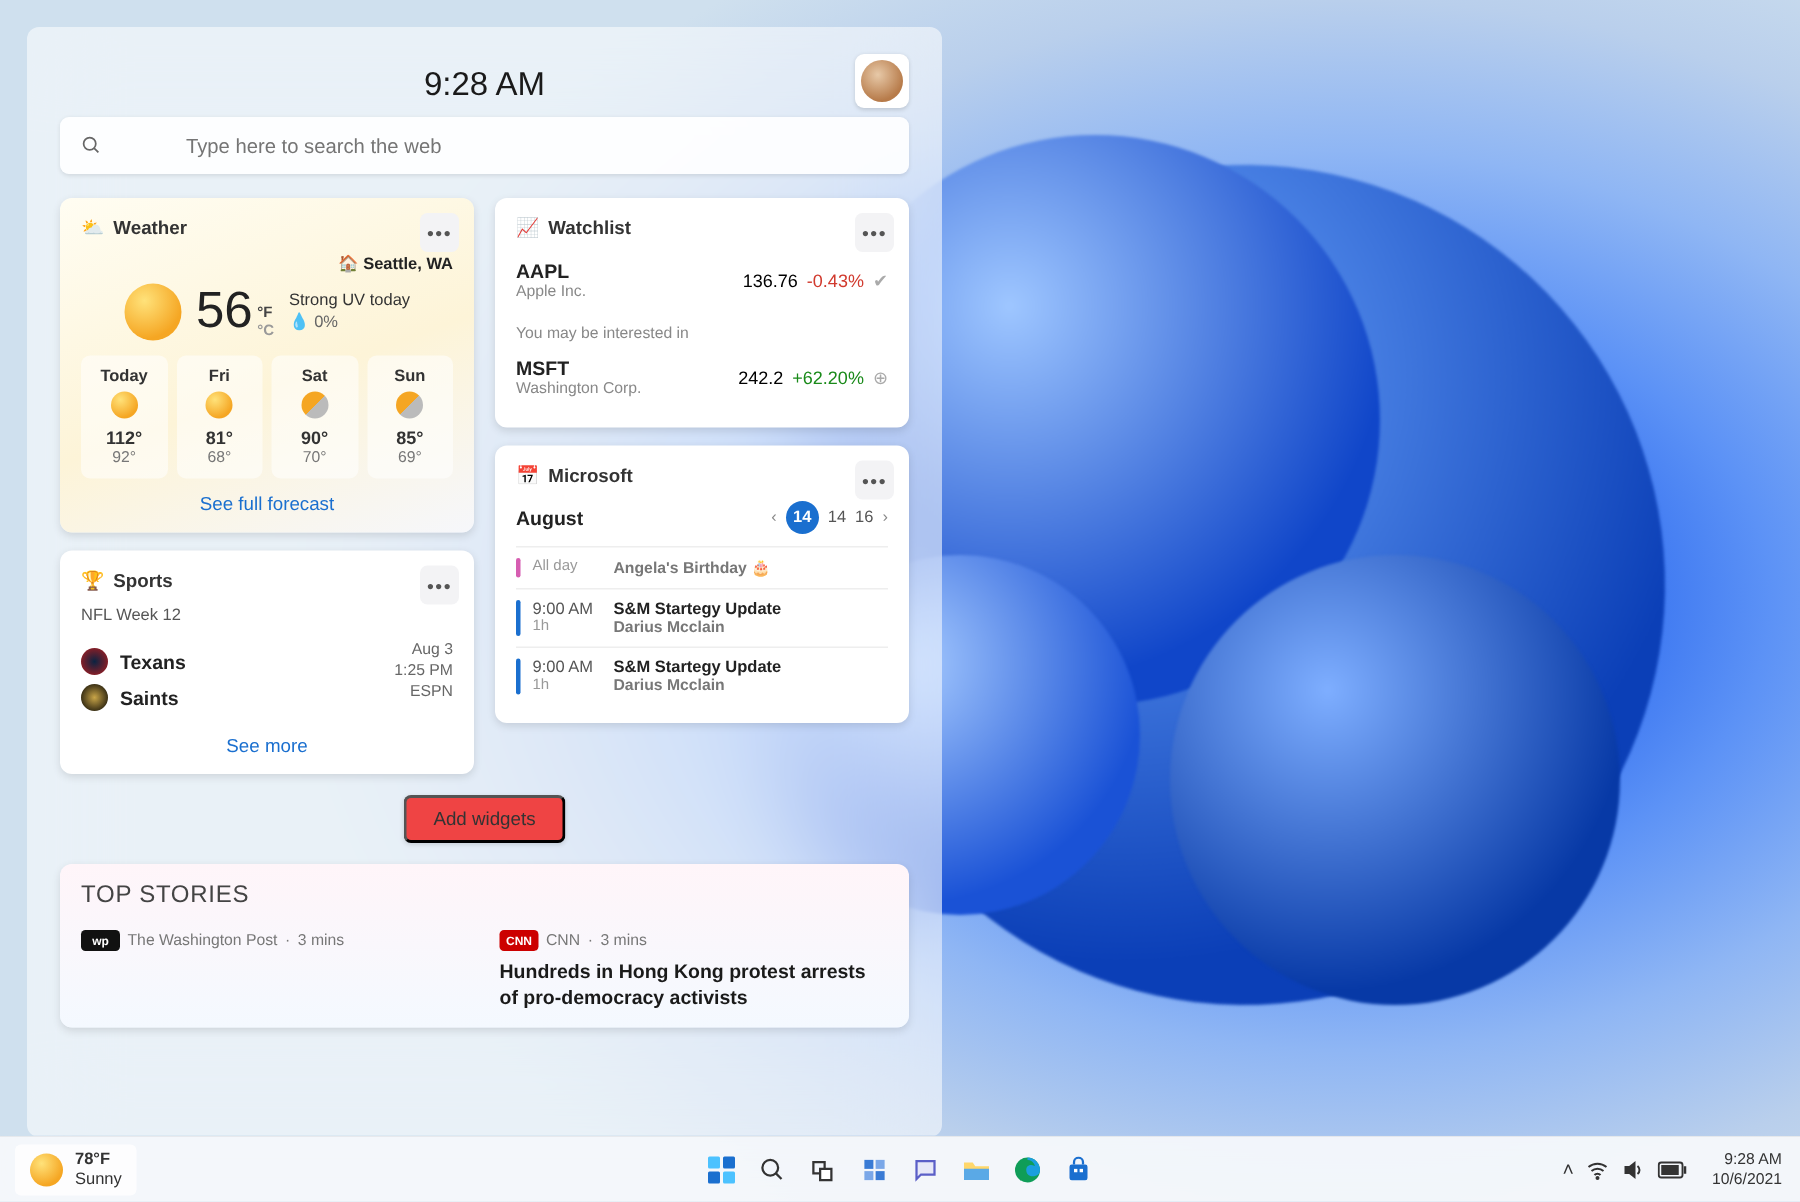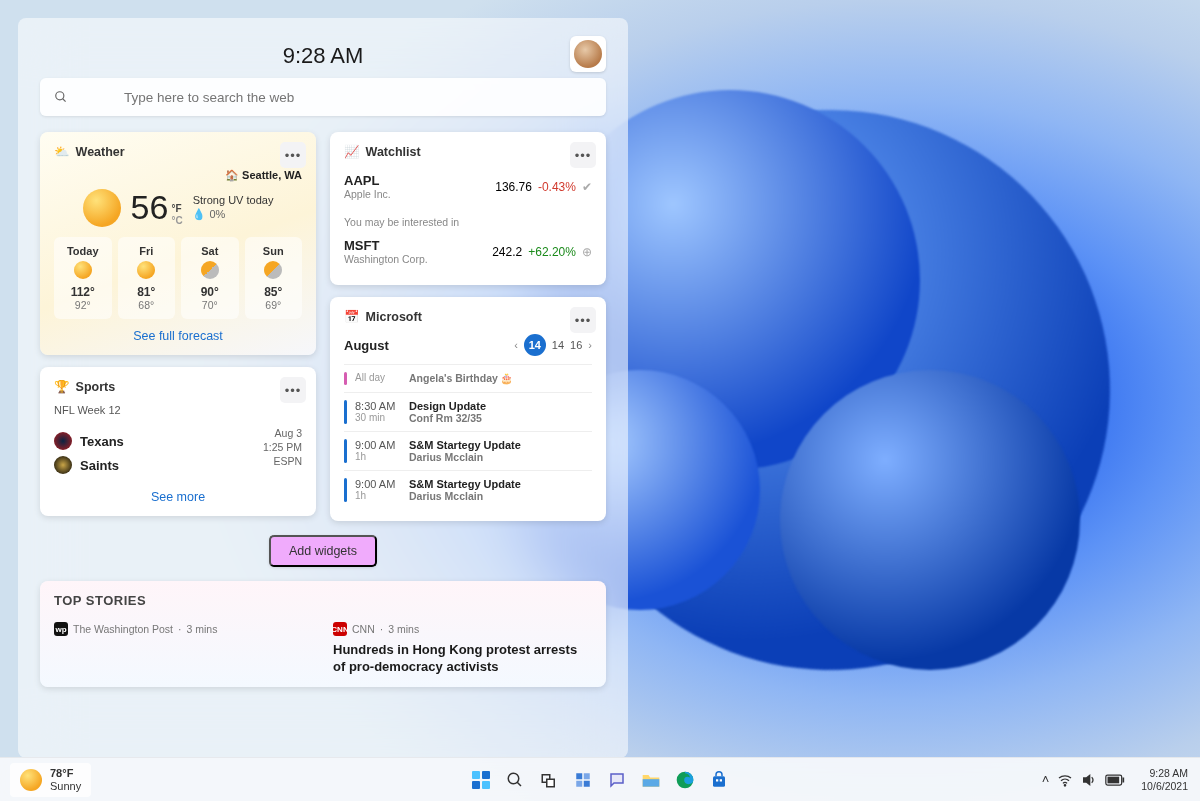--- a/index.html
+++ b/index.html
@@ -61,27 +61,27 @@
 .cal-days { display:flex; gap:6px; align-items:center; font-size:11px; color:#555;}
 .cal-days .sel{ background:#1a6fcf; color:#fff; width:22px; height:22px; border-radius:50%; display:flex; align-items:center; justify-content:center; font-weight:600;}
 .cal-days .chev{ color:#888; }
 .event { display:flex; border-top:1px solid #eee; padding:7px 0; font-size:11px;}
 .event .bar{ width:3px; border-radius:2px; margin-right:8px;}
 .bar-p{background:#d65db1;} .bar-b{background:#1a6fcf;}
 .event .tm{ width:54px; color:#555;}
 .event .tm div:last-child{font-size:10px; color:#999;}
 .event .ev{ color:#222; font-weight:600;}
 .event .ev div:last-child{font-weight:700; color:#777; font-size:10.5px;}
-.add-widgets { margin: 14px auto 14px; background:#f0abfc; border-radius:5px; padding:7px 18px; font-size:12.5px; color:#333; box-shadow:0 1px 3px rgba(0,0,0,.12); cursor:pointer; display:block; width:fit-content;}
+.add-widgets { margin: 14px auto 14px; background:#ef4444; border-radius:5px; padding:7px 18px; font-size:12.5px; color:#333; box-shadow:0 1px 3px rgba(0,0,0,.12); cursor:pointer; display:block; width:fit-content;}
 .news-card { background: linear-gradient(180deg,#fff5f9 0%, #f4f9ff 100%); }
-.news-title { font-size:13px; font-weight:700; letter-spacing:.5px; color:#444; margin-bottom:14px;}
+.news-title { font-size:16px; font-weight:400; letter-spacing:.5px; color:#444; margin-bottom:14px;}
 .news-grid { display:flex; gap:20px;}
 .news-item { flex:1; }
 .news-src { font-size:10.5px; color:#777; margin-bottom:5px; display:flex; align-items:center; gap:5px;}
-.news-src .src-icon{ width:14px; height:14px; border-radius:3px; font-size:8px; color:#fff; display:flex; align-items:center; justify-content:center; font-weight:700;}
+.news-src .src-icon{ width:26px; height:14px; border-radius:3px; font-size:8px; color:#fff; display:flex; align-items:center; justify-content:center; font-weight:700;}
 .src-wp{background:#111;} .src-cnn{background:#cc0000;}
 .news-headline { font-size:13px; color:#1a1a1a; font-weight:600; line-height:17px;}
 
 .taskbar { position:absolute; left:0; right:0; bottom:0; height:44px; background: rgba(246,248,251,.95); backdrop-filter: blur(20px); border-top: 1px solid rgba(0,0,0,.06); display:flex; align-items:center; }
 .tb-weather { display:flex; align-items:center; gap:8px; margin-left:10px; padding:4px 10px; border-radius:4px; background:rgba(255,255,255,.8);}
 .tb-weather .sun{ width:22px; height:22px; border-radius:50%; background: radial-gradient(circle at 35% 30%,#ffe27a,#f5a623 70%);}
 .tb-weather .txt{ font-size:11px; line-height:13px; color:#333;}
 .tb-weather .txt div:first-child{font-weight:600;}
 .tb-center { position:absolute; left:50%; transform:translateX(-50%); display:flex; gap:6px; align-items:center;}
 .tb-icon { width:28px; height:28px; border-radius:4px; display:flex; align-items:center; justify-content:center; cursor:pointer;}
@@ -252,31 +252,20 @@
             <span class="chev">›</span>
           </div>
         </div>
         <div class="event">
             <div class="bar bar-p"></div>
             <div class="tm">
               <div>All day</div>
             </div>
             <div class="ev">
               <div><span>Angela's Birthday</span> 🎂</div>
-            </div>
-          </div>
-        <div class="event">
-            <div class="bar bar-b"></div>
-            <div class="tm">
-              <div>8:30 AM</div>
-              <div>30 min</div>
-            </div>
-            <div class="ev">
-              <div>Design Update</div>
-              <div>Conf Rm 32/35</div>
             </div>
           </div>
         <div class="event">
             <div class="bar bar-b"></div>
             <div class="tm">
               <div>9:00 AM</div>
               <div>1h</div>
             </div>
             <div class="ev">
               <div>S&amp;M Startegy Update</div>

